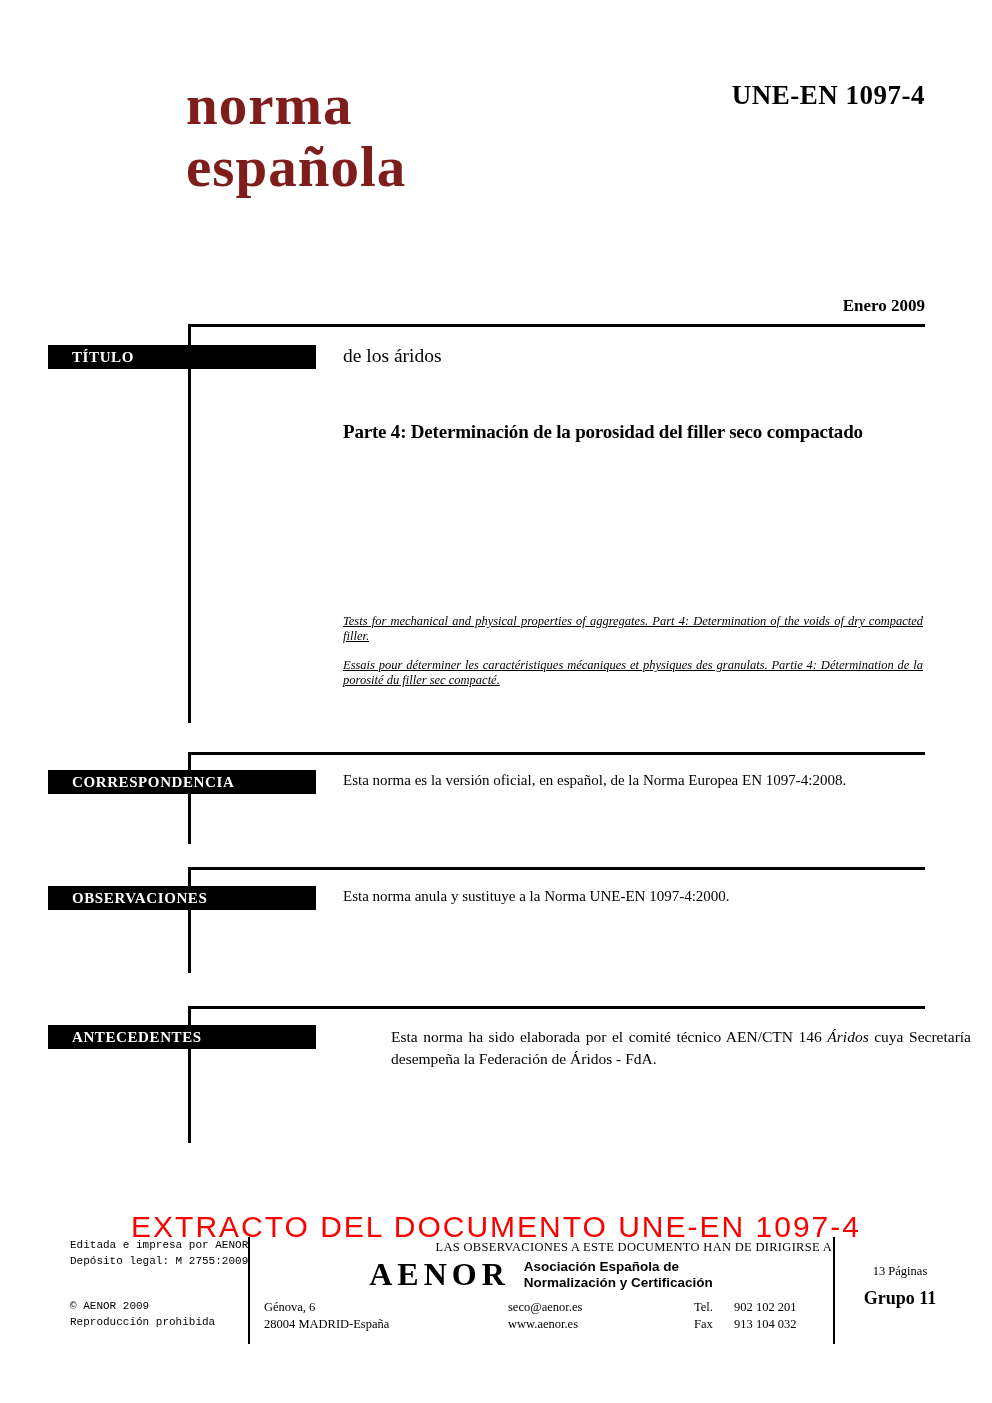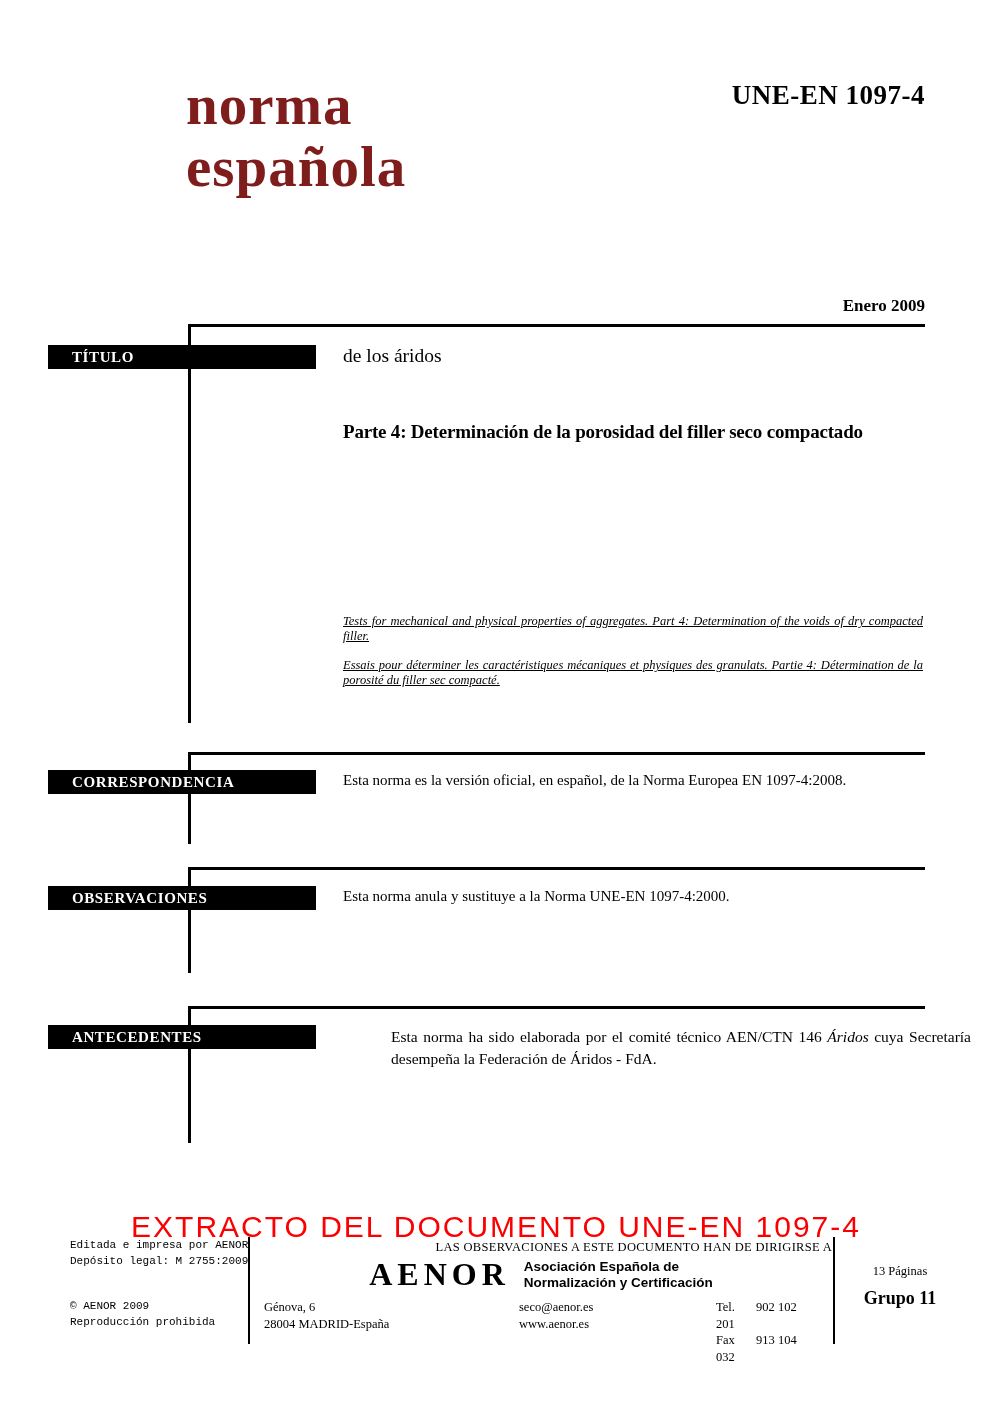--- a/index.html
+++ b/index.html
@@ -57,21 +57,21 @@
   .f-small { font-size:11px; line-height:15.5px;font-family:Liberation Mono, monospace; }
   .f-left1 { position:absolute; left:70px; top:1238px; }
   .f-left2 { position:absolute; left:70px; top:1299px; }
   .f-div   { position:absolute; width:2px; height:107px; top:1237px; background:#000; }
   .f-div1  { left:248px; }
   .f-div2  { left:833px; }
   .f-notice { position:absolute; left:250px; width:582px; top:1240px; text-align:right; font-size:12.5px; letter-spacing:0.3px; }
   .f-logo-row { position:absolute; left:250px; width:582px; top:1256px; display:flex; justify-content:center; align-items:center; gap:14px; }
   .aenor-logo { font-size:32px; font-weight:bold; letter-spacing:5px; }
   .org-name { font-family:"Liberation Sans", sans-serif; font-size:13.5px; font-weight:bold; line-height:16px; text-align:left; }
-  .f-address-row { position:absolute; left:264px; width:545px; top:1299px; display:flex; font-size:12.5px; line-height:16.5px;gap:11px; }
+  .f-address-row { position:absolute; left:264px; width:545px; top:1299px; display:flex; font-size:12.5px; line-height:16.5px; }
   .f-col1 { width:244px; }
   .f-col2 { width:186px; }
   .f-col3 { flex:1; }
   .f-col3 .lbl { display:inline-block; width:40px; }
   .f-pages { position:absolute; left:845px; width:110px; top:1264px; font-size:12.5px; text-align:center; }
   .f-group { position:absolute; left:845px; width:110px; top:1288px; font-size:18px; font-weight:bold; text-align:center; }
 </style>
 </head>
 <body>
 

